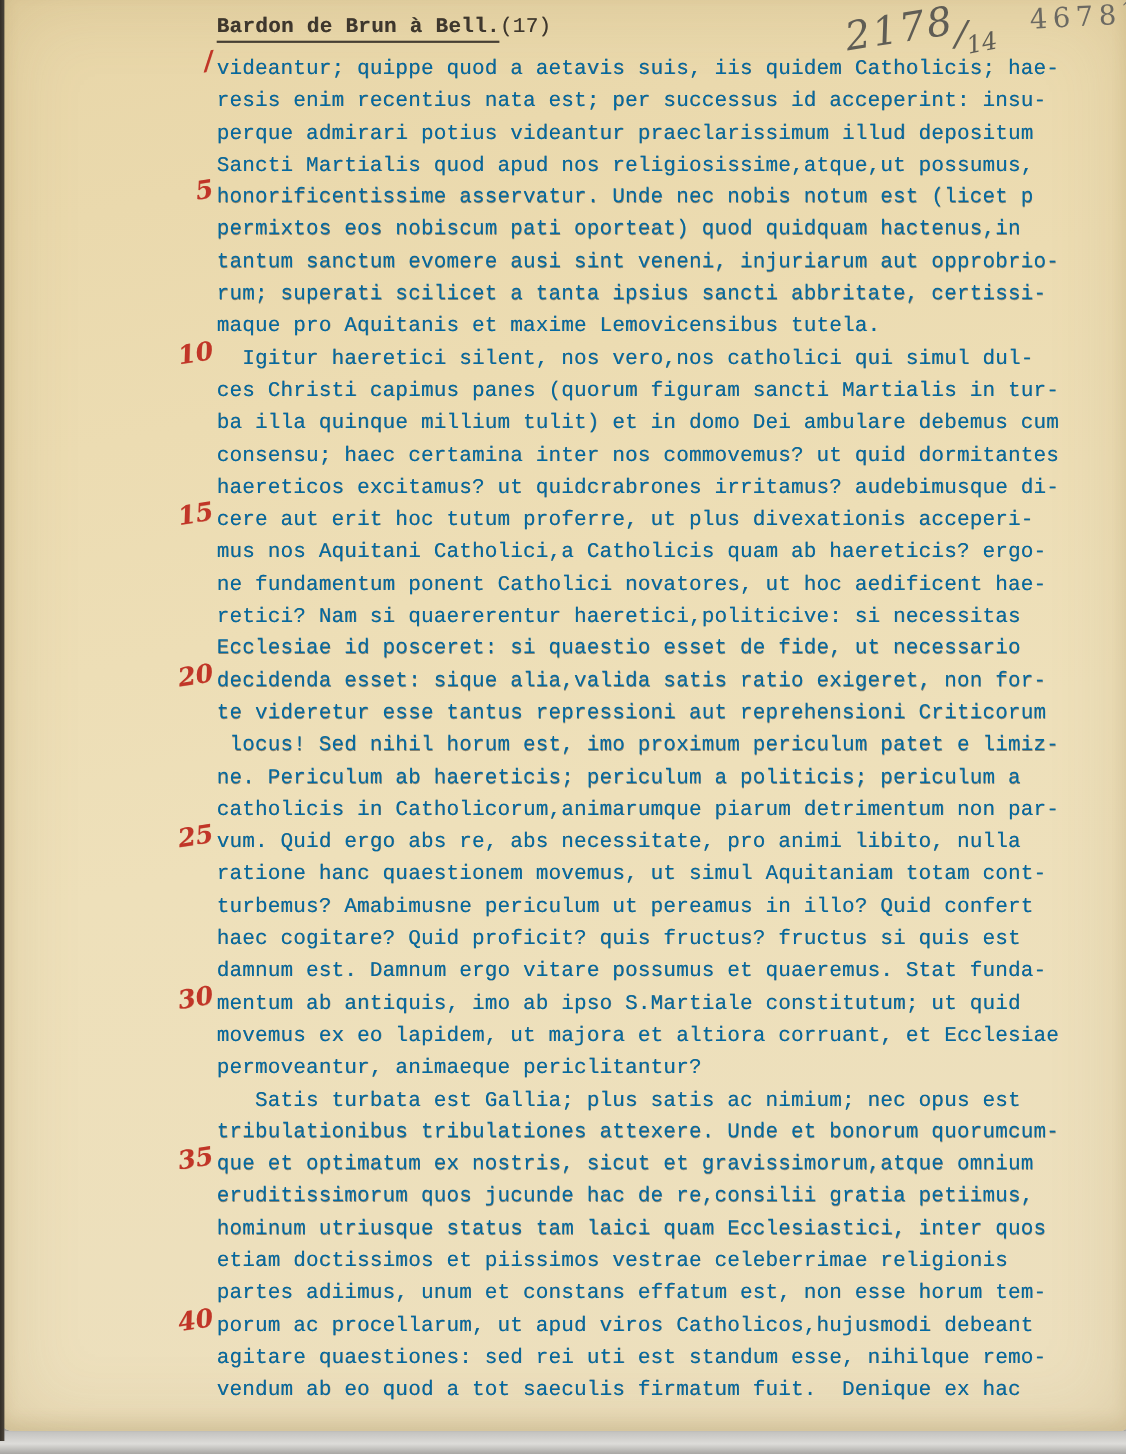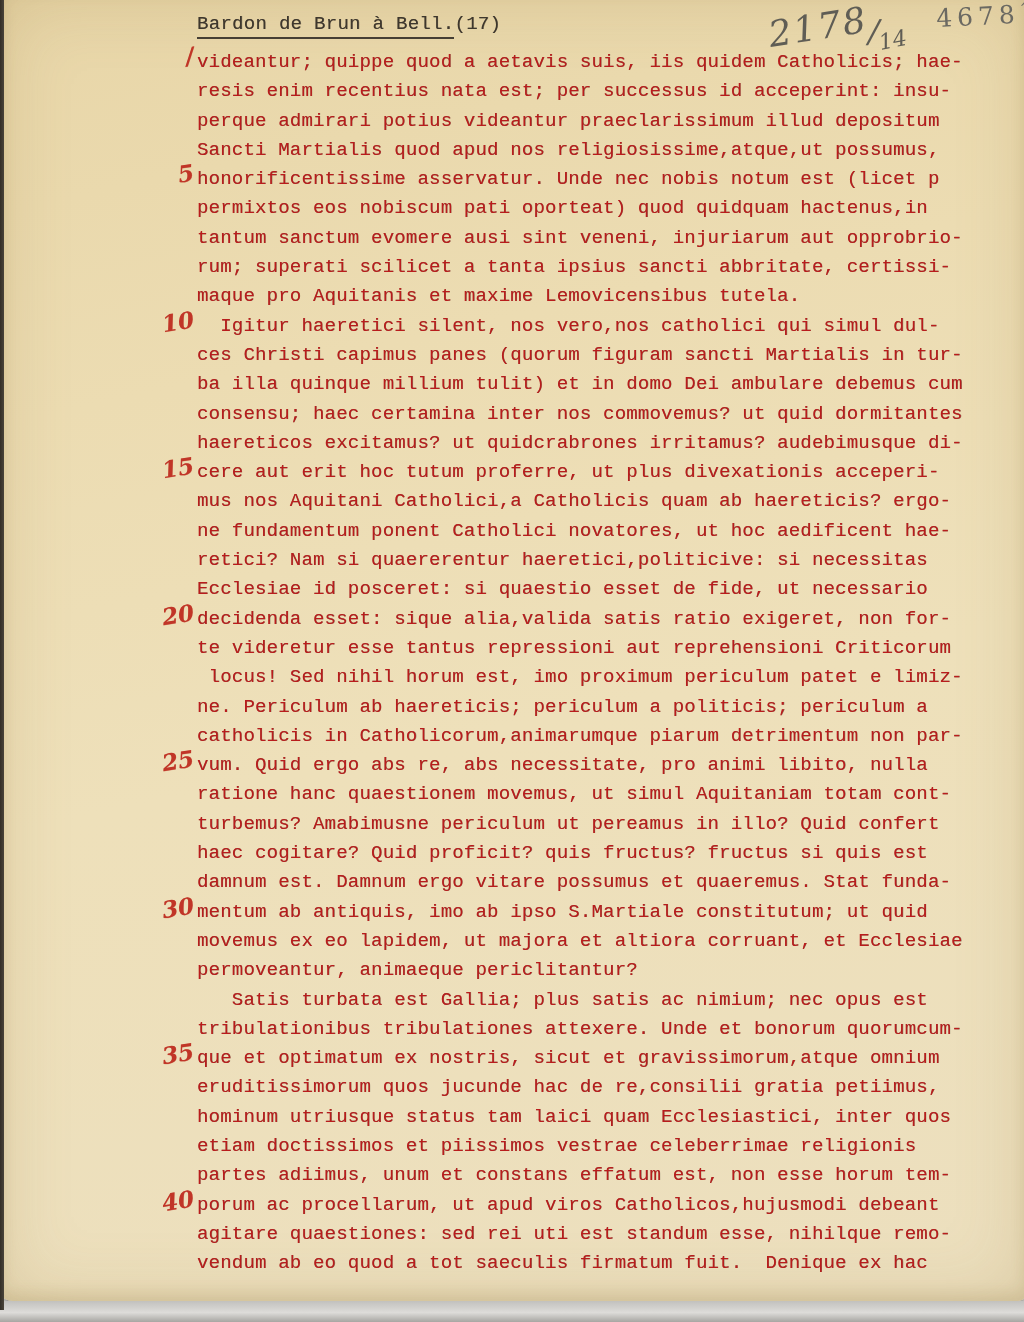--- a/index.html
+++ b/index.html
@@ -20,34 +20,34 @@
     background:linear-gradient(90deg,#332e27,#4a443a);
   }
   .bottom-strip {
     position:absolute; left:0; top:1301px; width:1024px; height:21px;
     background:linear-gradient(#c2c1be,#dddcd9 55%,#a7a6a2);
   }
   .header {
     position:absolute; left:197px; top:13px; font-size:19px; letter-spacing:.3px;
     color:#3e372d; text-shadow:.3px .3px .4px rgba(62,55,45,.55); white-space:pre;
   }
-  .header .underl { border-bottom:2px solid #463f34; padding-bottom:2px; }
+  .header .underl { border-bottom:2px solid #463f34; padding-bottom:2px;font-weight:bold; }
   .pencil {
     position:absolute; left:768px; top:2px; color:#5f5d55;
     font-family:"DejaVu Serif",serif; font-style:italic;
     transform:rotate(-3deg); white-space:nowrap;
   }
   .pencil .big   { font-size:36px; display:inline-block; transform:rotate(-6deg); letter-spacing:2px; }
   .pencil .slash { font-size:32px; display:inline-block; transform:translateY(6px) rotate(4deg); }
   .pencil .sub   { font-size:22px; display:inline-block; transform:translateY(12px) rotate(-8deg); }
   .pencil .code  { font-size:25px; display:inline-block; margin-left:30px; letter-spacing:5px; transform:translateY(-6px); font-style:normal; color:#6b6962; }
   .pencil .caret { font-size:15px; display:inline-block; transform:translateY(-16px); color:#6b6962; }
   .body-text {
     position:absolute; left:197px; top:48px; font-size:19px; line-height:29.3px;
-    color:#b91c1c; white-space:pre; letter-spacing:.2px;
+    color:#0369a1; white-space:pre; letter-spacing:.2px;
     text-shadow:.3px .3px .4px rgba(63,56,46,.55);
   }
   .margin-markers span {
     position:absolute; left:146px; width:48px; text-align:right;
     font-family:"DejaVu Serif",serif; font-style:italic; font-weight:bold;
     font-size:23px; color:#c13527; transform:rotate(-9deg);
     text-shadow:.3px .3px .5px rgba(180,45,30,.4);
   }
 </style>
 </head>

